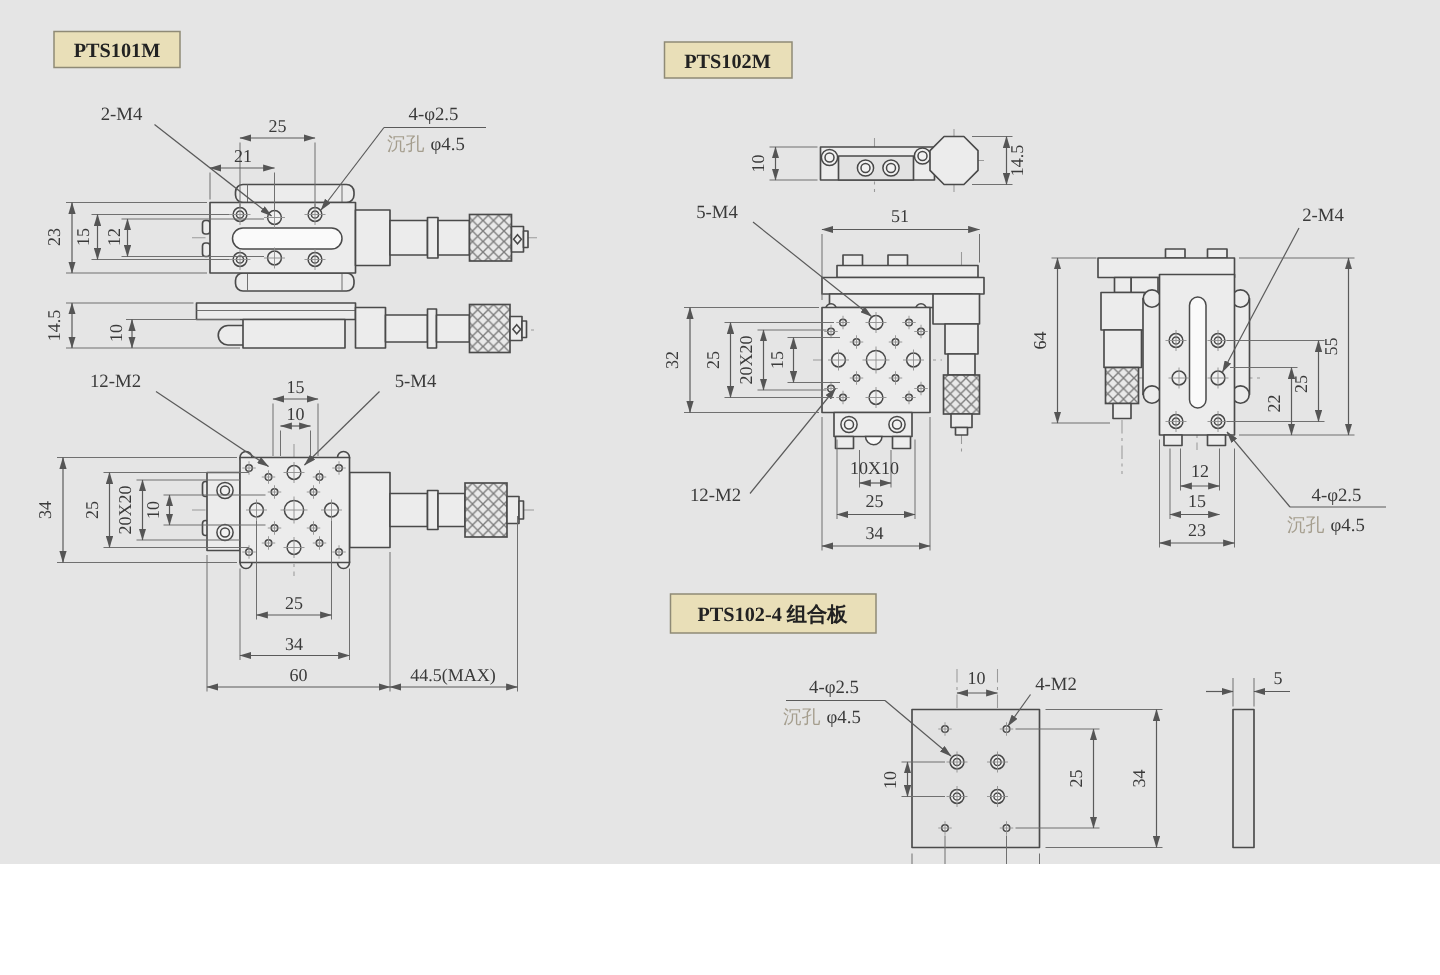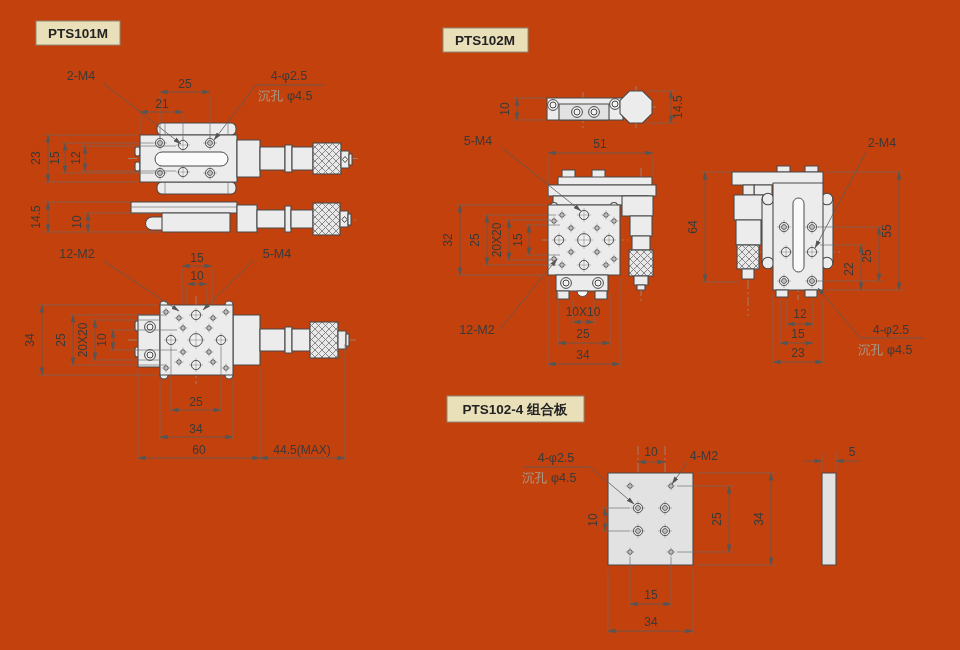--- a/index.html
+++ b/index.html
@@ -1,17 +1,17 @@
 <!DOCTYPE html>
 <html><head>
 <meta charset="utf-8">
 <style>
   html,body{margin:0;padding:0;background:#ffffff;}
-  .canvas{position:relative;width:960px;height:650px;background:#c2410c;overflow:hidden;
-          font-family:Liberation Sans, sans-serif;}
+  .canvas{position:relative;width:960px;height:576px;background:#e5e5e5;overflow:hidden;
+          font-family:Liberation Serif, serif;}
   svg{display:block;}
   .ol{fill:#ececec;stroke:#4a4a4a;stroke-width:1.1;stroke-linejoin:round;}
   .ol2{fill:#e2e2e2;stroke:#4a4a4a;stroke-width:1.1;stroke-linejoin:round;}
   .wh{fill:#fafafa;stroke:#4a4a4a;stroke-width:1;}
   .hl{fill:#f1f1f1;stroke:#474747;stroke-width:1;}
   .kn{fill:url(#knurl);stroke:#4a4a4a;stroke-width:1.1;}
   .dm{stroke:#5a5a5a;stroke-width:.8;fill:none;}
   .ex{stroke:#6c6c6c;stroke-width:.65;fill:none;}
   .ld{stroke:#5a5a5a;stroke-width:.8;fill:none;}
   .cl{stroke:#9a9a9a;stroke-width:.7;fill:none;stroke-dasharray:9 3 2 3;}

